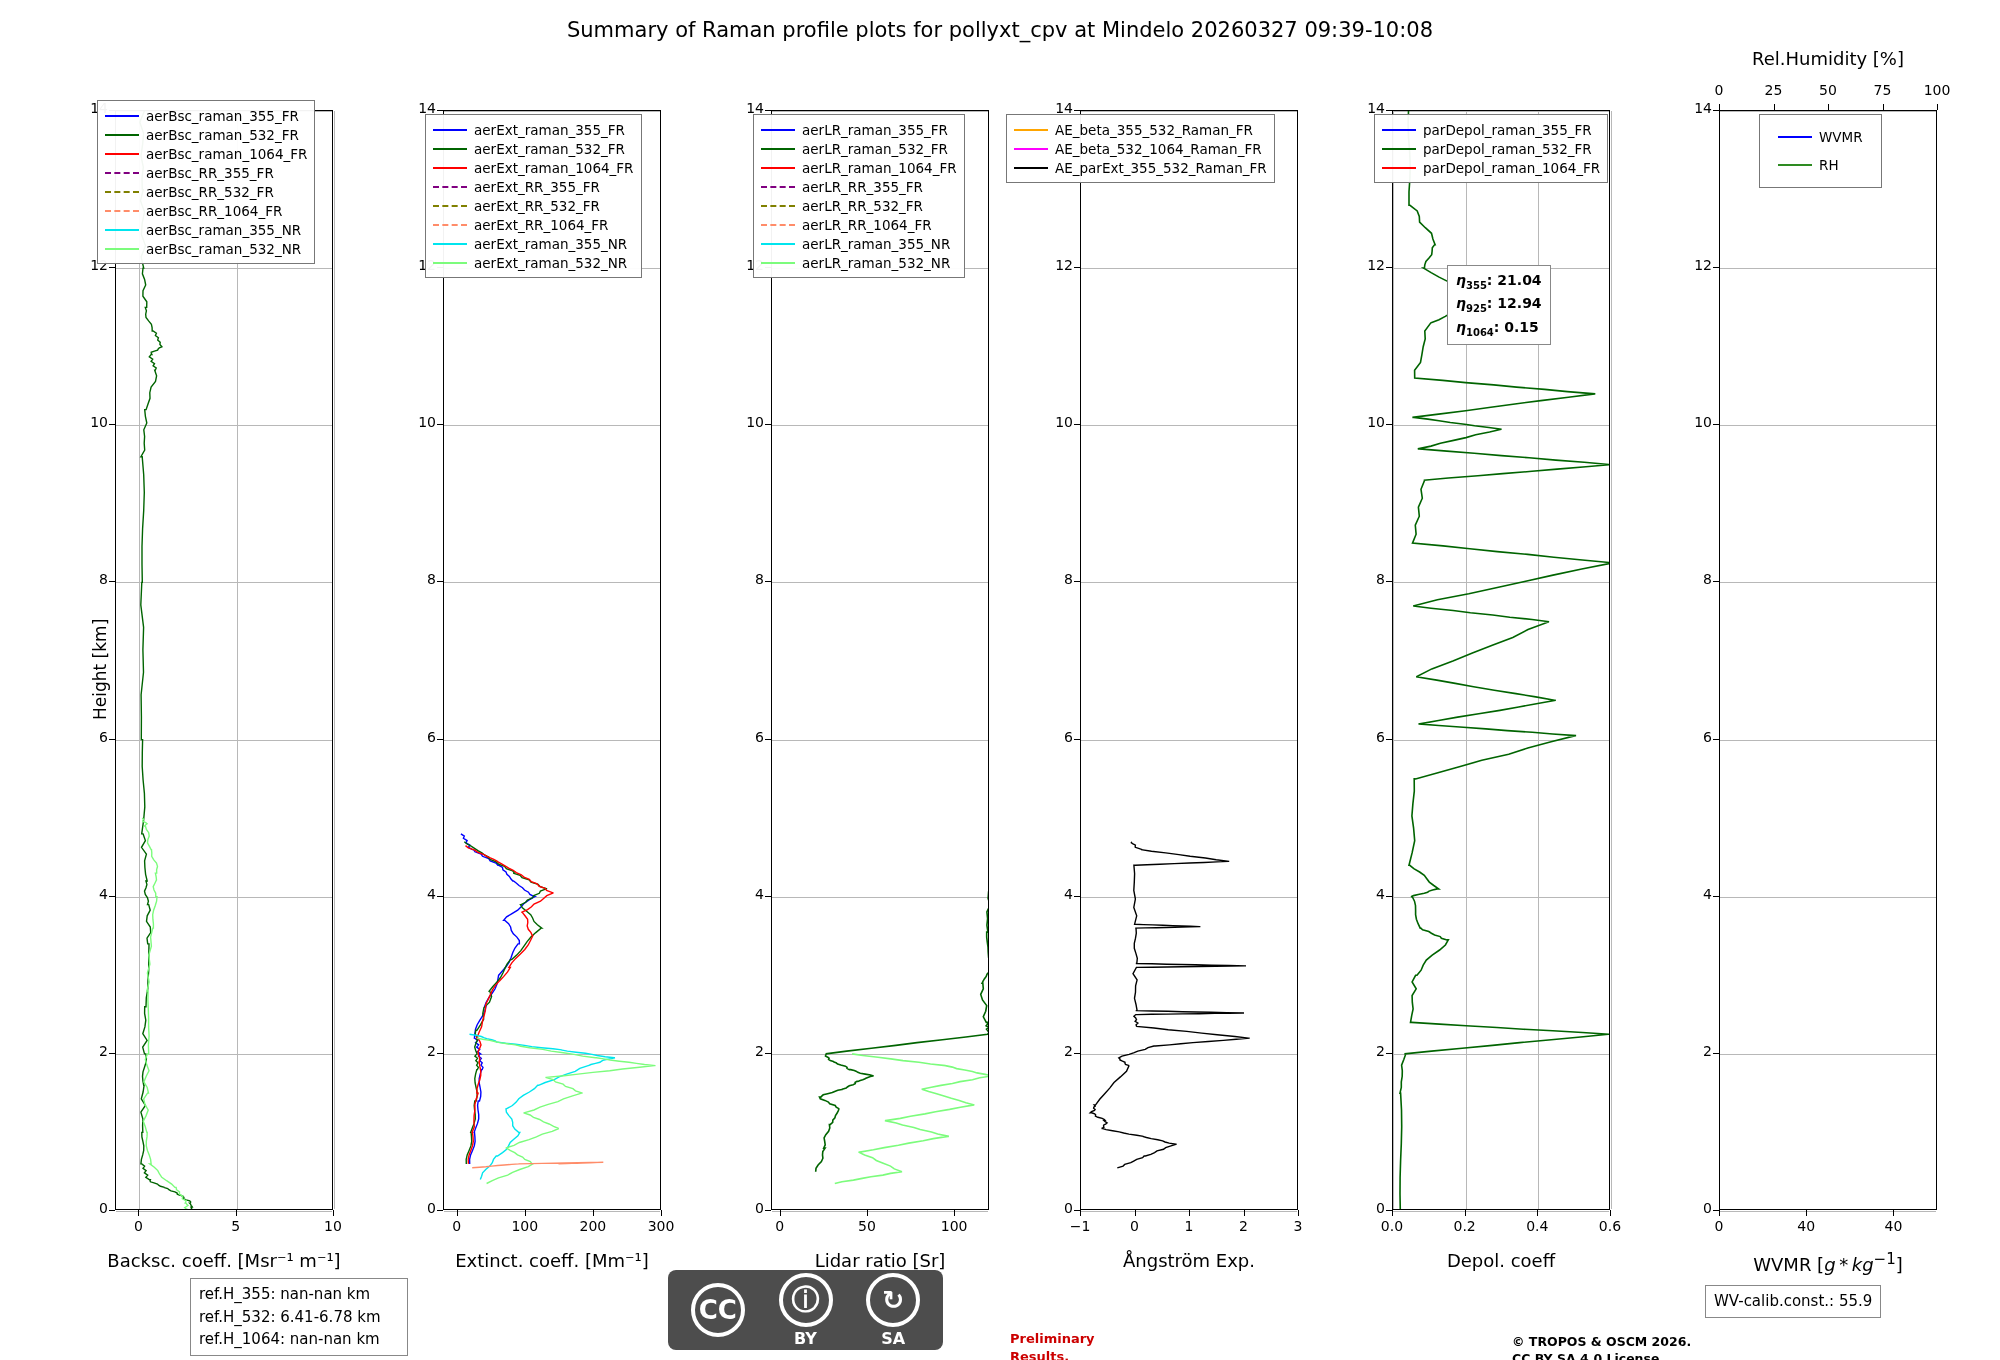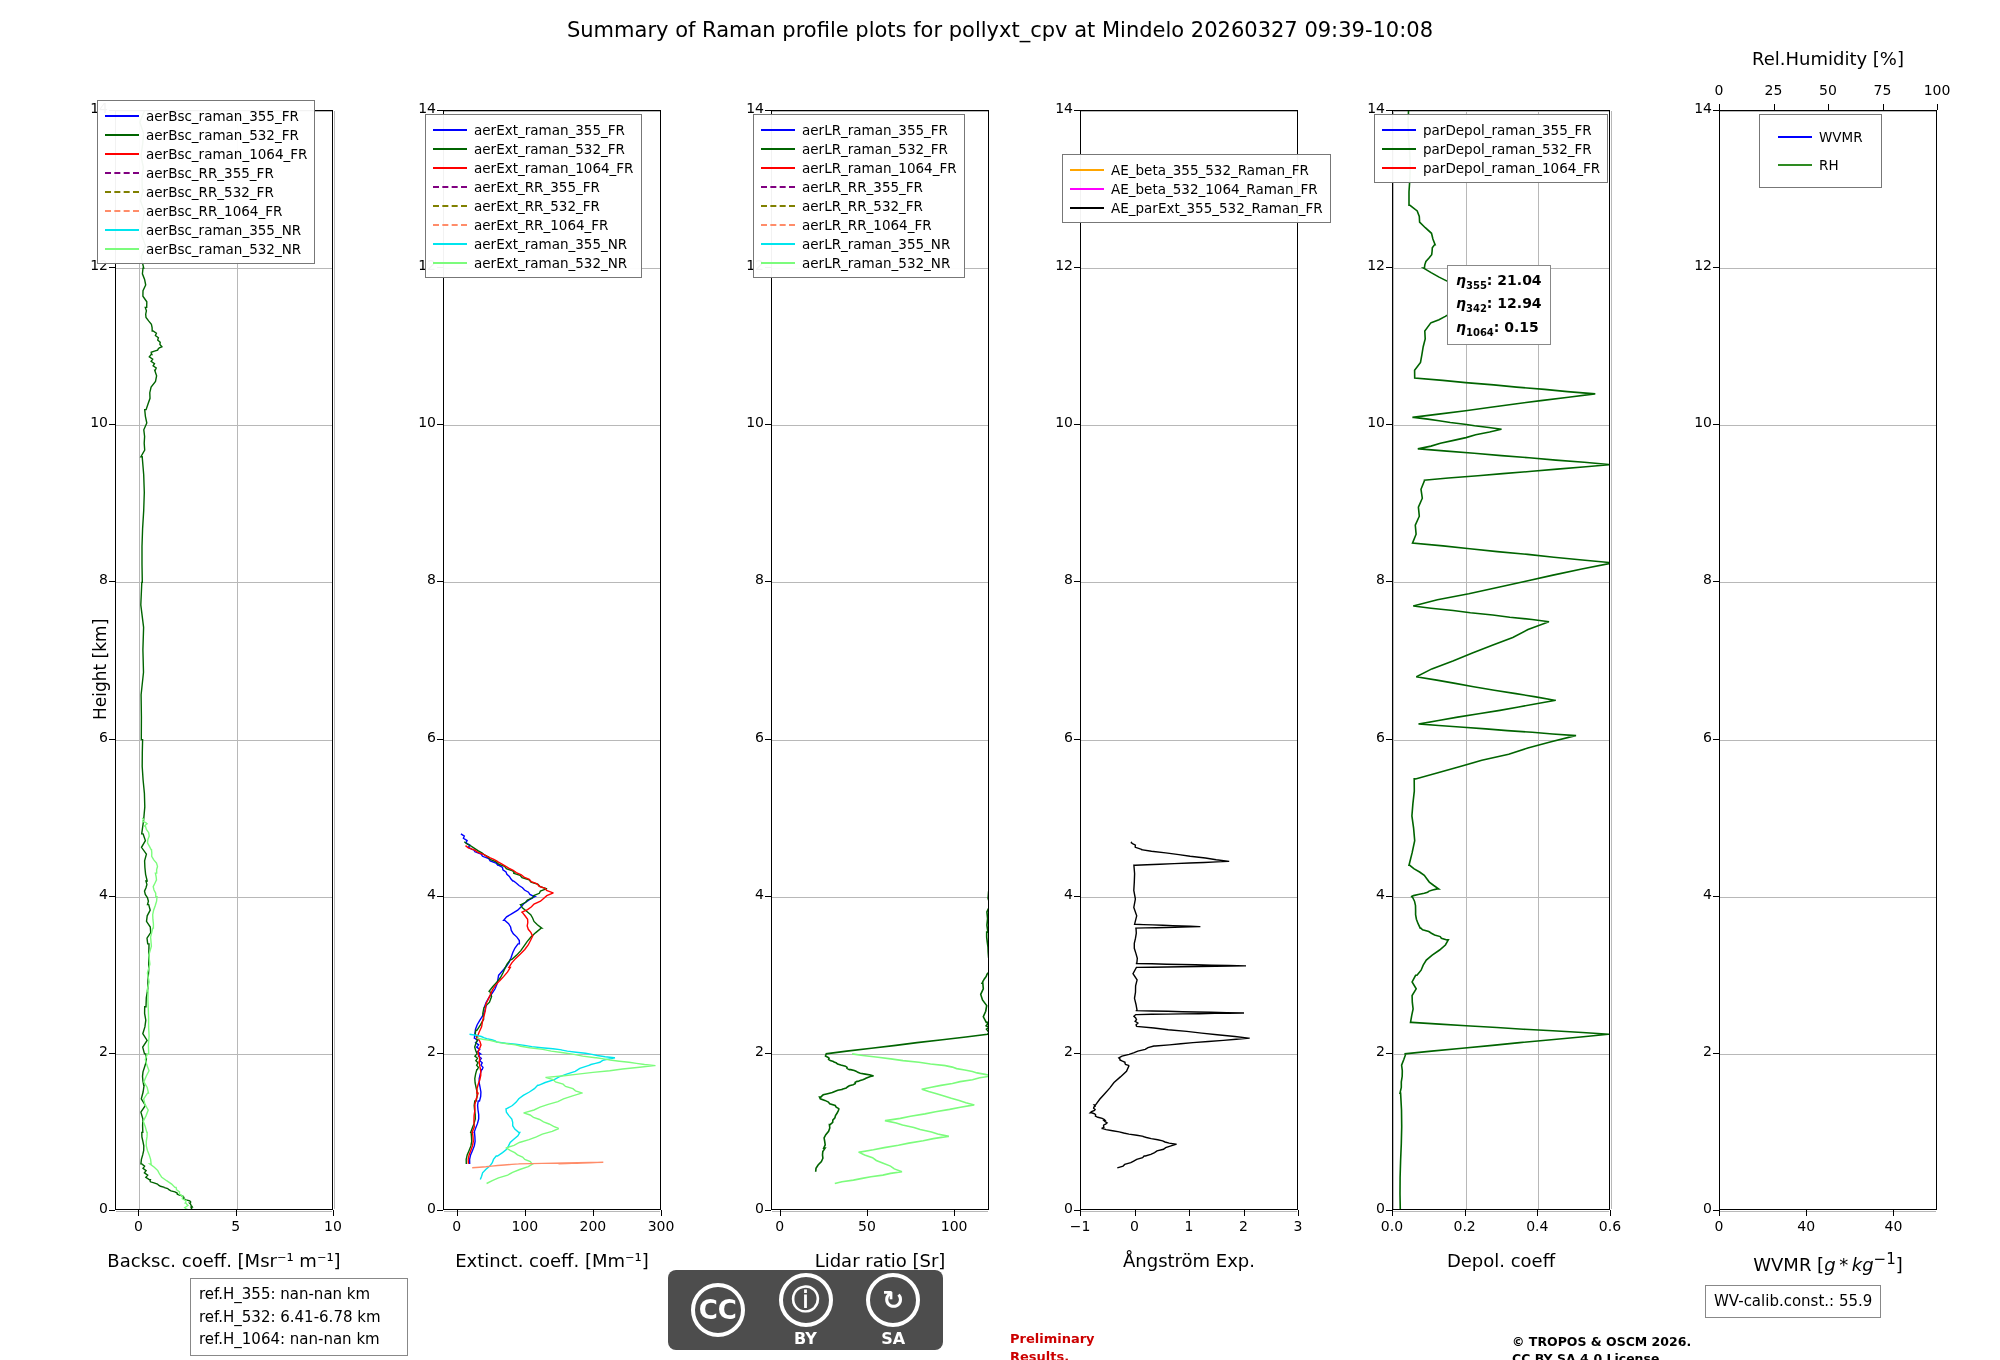--- a/index.html
+++ b/index.html
@@ -285,21 +285,21 @@
     <div class="xtick" style="left:1055px;top:1218px;width:50px;text-align:center;">−1</div>
     <div class="tickmark" style="left:1134.5px;top:1210px;width:1px;height:6px;"></div>
     <div class="xtick" style="left:1109.5px;top:1218px;width:50px;text-align:center;">0</div>
     <div class="tickmark" style="left:1189px;top:1210px;width:1px;height:6px;"></div>
     <div class="xtick" style="left:1164px;top:1218px;width:50px;text-align:center;">1</div>
     <div class="tickmark" style="left:1243.5px;top:1210px;width:1px;height:6px;"></div>
     <div class="xtick" style="left:1218.5px;top:1218px;width:50px;text-align:center;">2</div>
     <div class="tickmark" style="left:1298px;top:1210px;width:1px;height:6px;"></div>
     <div class="xtick" style="left:1273px;top:1218px;width:50px;text-align:center;">3</div>
     <div class="xlabel" style="left:1010px;top:1250px;width:358px;">Ångström Exp.</div>
-    <div class="legend" style="left:1062px;top:114px;margin-top:40px;">
+    <div class="legend" style="left:1006px;top:114px;">
       <div class="legrow">
         <span class="swatch" style="border-top-color:#ffa500;border-top-style:solid;"></span>
         <span>AE_beta_355_532_Raman_FR</span>
       </div>
       <div class="legrow">
         <span class="swatch" style="border-top-color:#ff00ff;border-top-style:solid;"></span>
         <span>AE_beta_532_1064_Raman_FR</span>
       </div>
       <div class="legrow">
         <span class="swatch" style="border-top-color:#000000;border-top-style:solid;"></span>
@@ -357,21 +357,21 @@
         <span class="swatch" style="border-top-color:#006400;border-top-style:solid;"></span>
         <span>parDepol_raman_532_FR</span>
       </div>
       <div class="legrow">
         <span class="swatch" style="border-top-color:#ff0000;border-top-style:solid;"></span>
         <span>parDepol_raman_1064_FR</span>
       </div>
     </div>
     <div class="annot" style="left:1447px;top:265px;">
       <div><span><i>η</i><sub style="font-size:10px">355</sub>: </span><span>21.04</span></div>
-      <div><span><i>η</i><sub style="font-size:10px">342</sub>: </span><span>12.94</span></div>
+      <div><span><i>η</i><sub style="font-size:10px">925</sub>: </span><span>12.94</span></div>
       <div><span><i>η</i><sub style="font-size:10px">1064</sub>: </span><span>0.15</span></div>
     </div>
     <div class="plotbox" style="left:1719px;top:110px;width:218px;height:1100px;">
       <div class="gridline" style="top:1100px;"></div>
       <div class="gridline" style="top:942.8571428571429px;"></div>
       <div class="gridline" style="top:785.7142857142858px;"></div>
       <div class="gridline" style="top:628.5714285714286px;"></div>
       <div class="gridline" style="top:471.42857142857144px;"></div>
       <div class="gridline" style="top:314.2857142857143px;"></div>
       <div class="gridline" style="top:157.14285714285722px;"></div>

